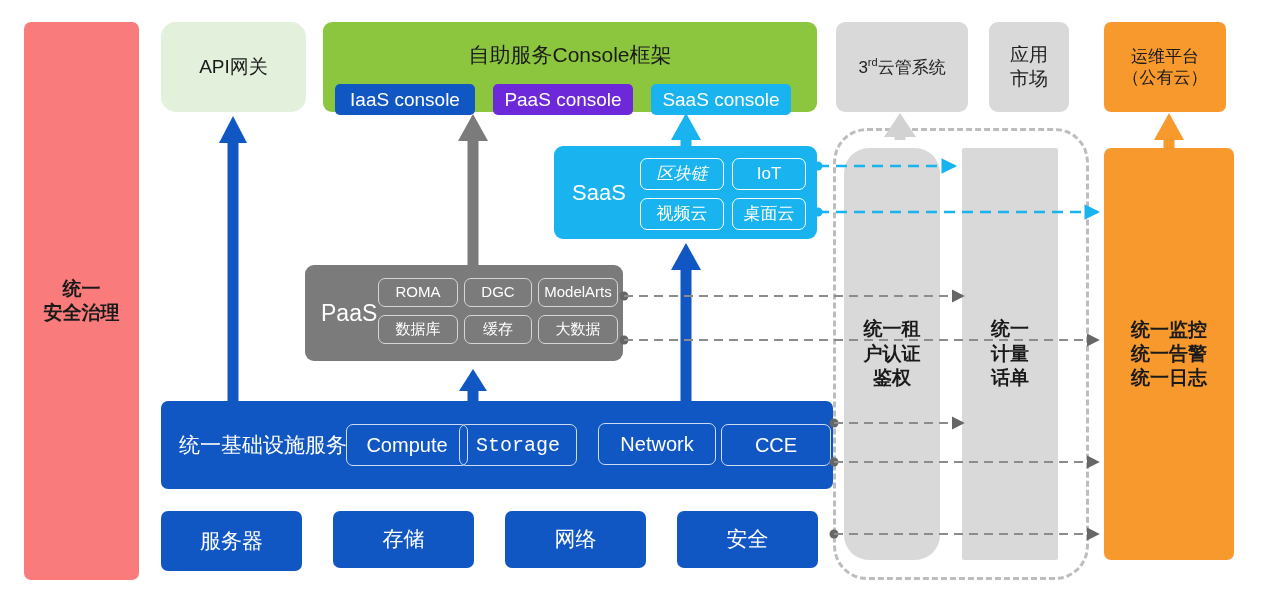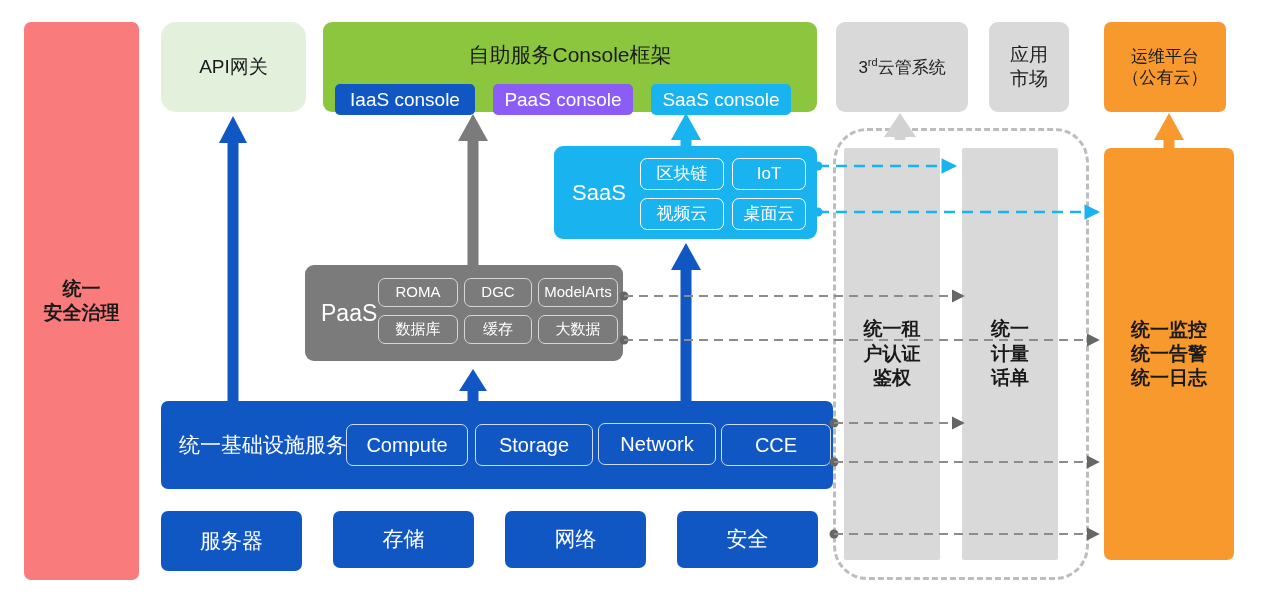--- a/index.html
+++ b/index.html
@@ -12,21 +12,21 @@
   .security{background:#fa7b7b;border-radius:7px;color:#1a1a1a;font-size:19px;font-weight:600;}
 
   
   .apigw{background:#e2f0dc;border-radius:15px;color:#1a1a1a;font-size:19px;}
 
   
   .console-frame{background:#8cc63e;border-radius:9px;display:block;}
   .console-title{position:absolute;left:0;right:0;top:20px;text-align:center;font-size:21px;color:#1b1b1b;}
   .chip{position:absolute;display:flex;align-items:center;justify-content:center;border-radius:5px;color:#fff;font-size:19px;height:31px;}
   .chip.iaas{background:#1157c4;}
-  .chip.paas{background:#8b5cf6;}
+  .chip.paas{background:#6d28d9;}
   .chip.saas{background:#19b3ef;}
 
   
   .greybox{background:#d9d9d9;border-radius:9px;color:#222;font-size:17px;}
   .greybox.small{font-size:19px;}
   .greybox sup{font-size:11px;vertical-align:super;}
 
   
   .orangetop{background:#f8992e;border-radius:7px;color:#1a1a1a;font-size:17px;}
   .orangecol{background:#f8992e;border-radius:7px;color:#1a1a1a;font-size:19px;font-weight:600;}
@@ -92,40 +92,40 @@
     <span>市场</span>
   </div>
 
   <div class="box orangetop" style="left:1104px;top:22px;width:122px;height:90px;flex-direction:column;">
     <span>运维平台</span>
     <span>（公有云）</span>
   </div>
 
   <div class="dashed-container" style="left:833px;top:128px;width:256px;height:452px;"></div>
 
-  <div class="graycol" style="left:844px;top:148px;width:96px;height:412px;flex-direction:column;">
+  <div class="graycol" style="left:844px;top:148px;width:96px;height:412px;flex-direction:column;border-radius:25px;">
     <span>统一租</span>
     <span>户认证</span>
     <span>鉴权</span>
   </div>
   <div class="graycol" style="left:962px;top:148px;width:96px;height:412px;flex-direction:column;">
     <span>统一</span>
     <span>计量</span>
     <span>话单</span>
   </div>
 
   <div class="box orangecol" style="left:1104px;top:148px;width:130px;height:412px;flex-direction:column;">
     <span>统一监控</span>
     <span>统一告警</span>
     <span>统一日志</span>
   </div>
 
   <div class="box saas-panel" style="left:554px;top:146px;width:263px;height:93px;">
     <div class="saas-label">SaaS</div>
-    <div class="pill" style="left:86px;top:12px;width:82px;height:30px;">
+    <div class="pill" style="left:86px;top:12px;width:82px;height:30px;font-style:italic;">
       <span>区块链</span>
     </div>
     <div class="pill" style="left:178px;top:12px;width:72px;height:30px;">
       <span>IoT</span>
     </div>
     <div class="pill" style="left:86px;top:52px;width:82px;height:30px;">
       <span>视频云</span>
     </div>
     <div class="pill" style="left:178px;top:52px;width:72px;height:30px;">
       <span>桌面云</span>
@@ -152,21 +152,21 @@
     <div class="pill-g" style="left:233px;top:50px;width:78px;height:27px;">
       <span>大数据</span>
     </div>
   </div>
 
   <div class="box infra" style="left:161px;top:401px;width:672px;height:88px;">
     <div class="infra-label">统一基础设施服务</div>
     <div class="pill-b" style="left:185px;top:23px;width:120px;height:40px;">
       <span>Compute</span>
     </div>
-    <div class="pill-b" style="left:314px;top:23px;width:116px;height:40px;">
+    <div class="pill-b" style="left:298px;top:23px;width:116px;height:40px;font-family:Liberation Mono, monospace;">
       <span>Storage</span>
     </div>
     <div class="pill-b" style="left:437px;top:22px;width:116px;height:40px;">
       <span>Network</span>
     </div>
     <div class="pill-b" style="left:560px;top:23px;width:108px;height:40px;">
       <span>CCE</span>
     </div>
   </div>
 

